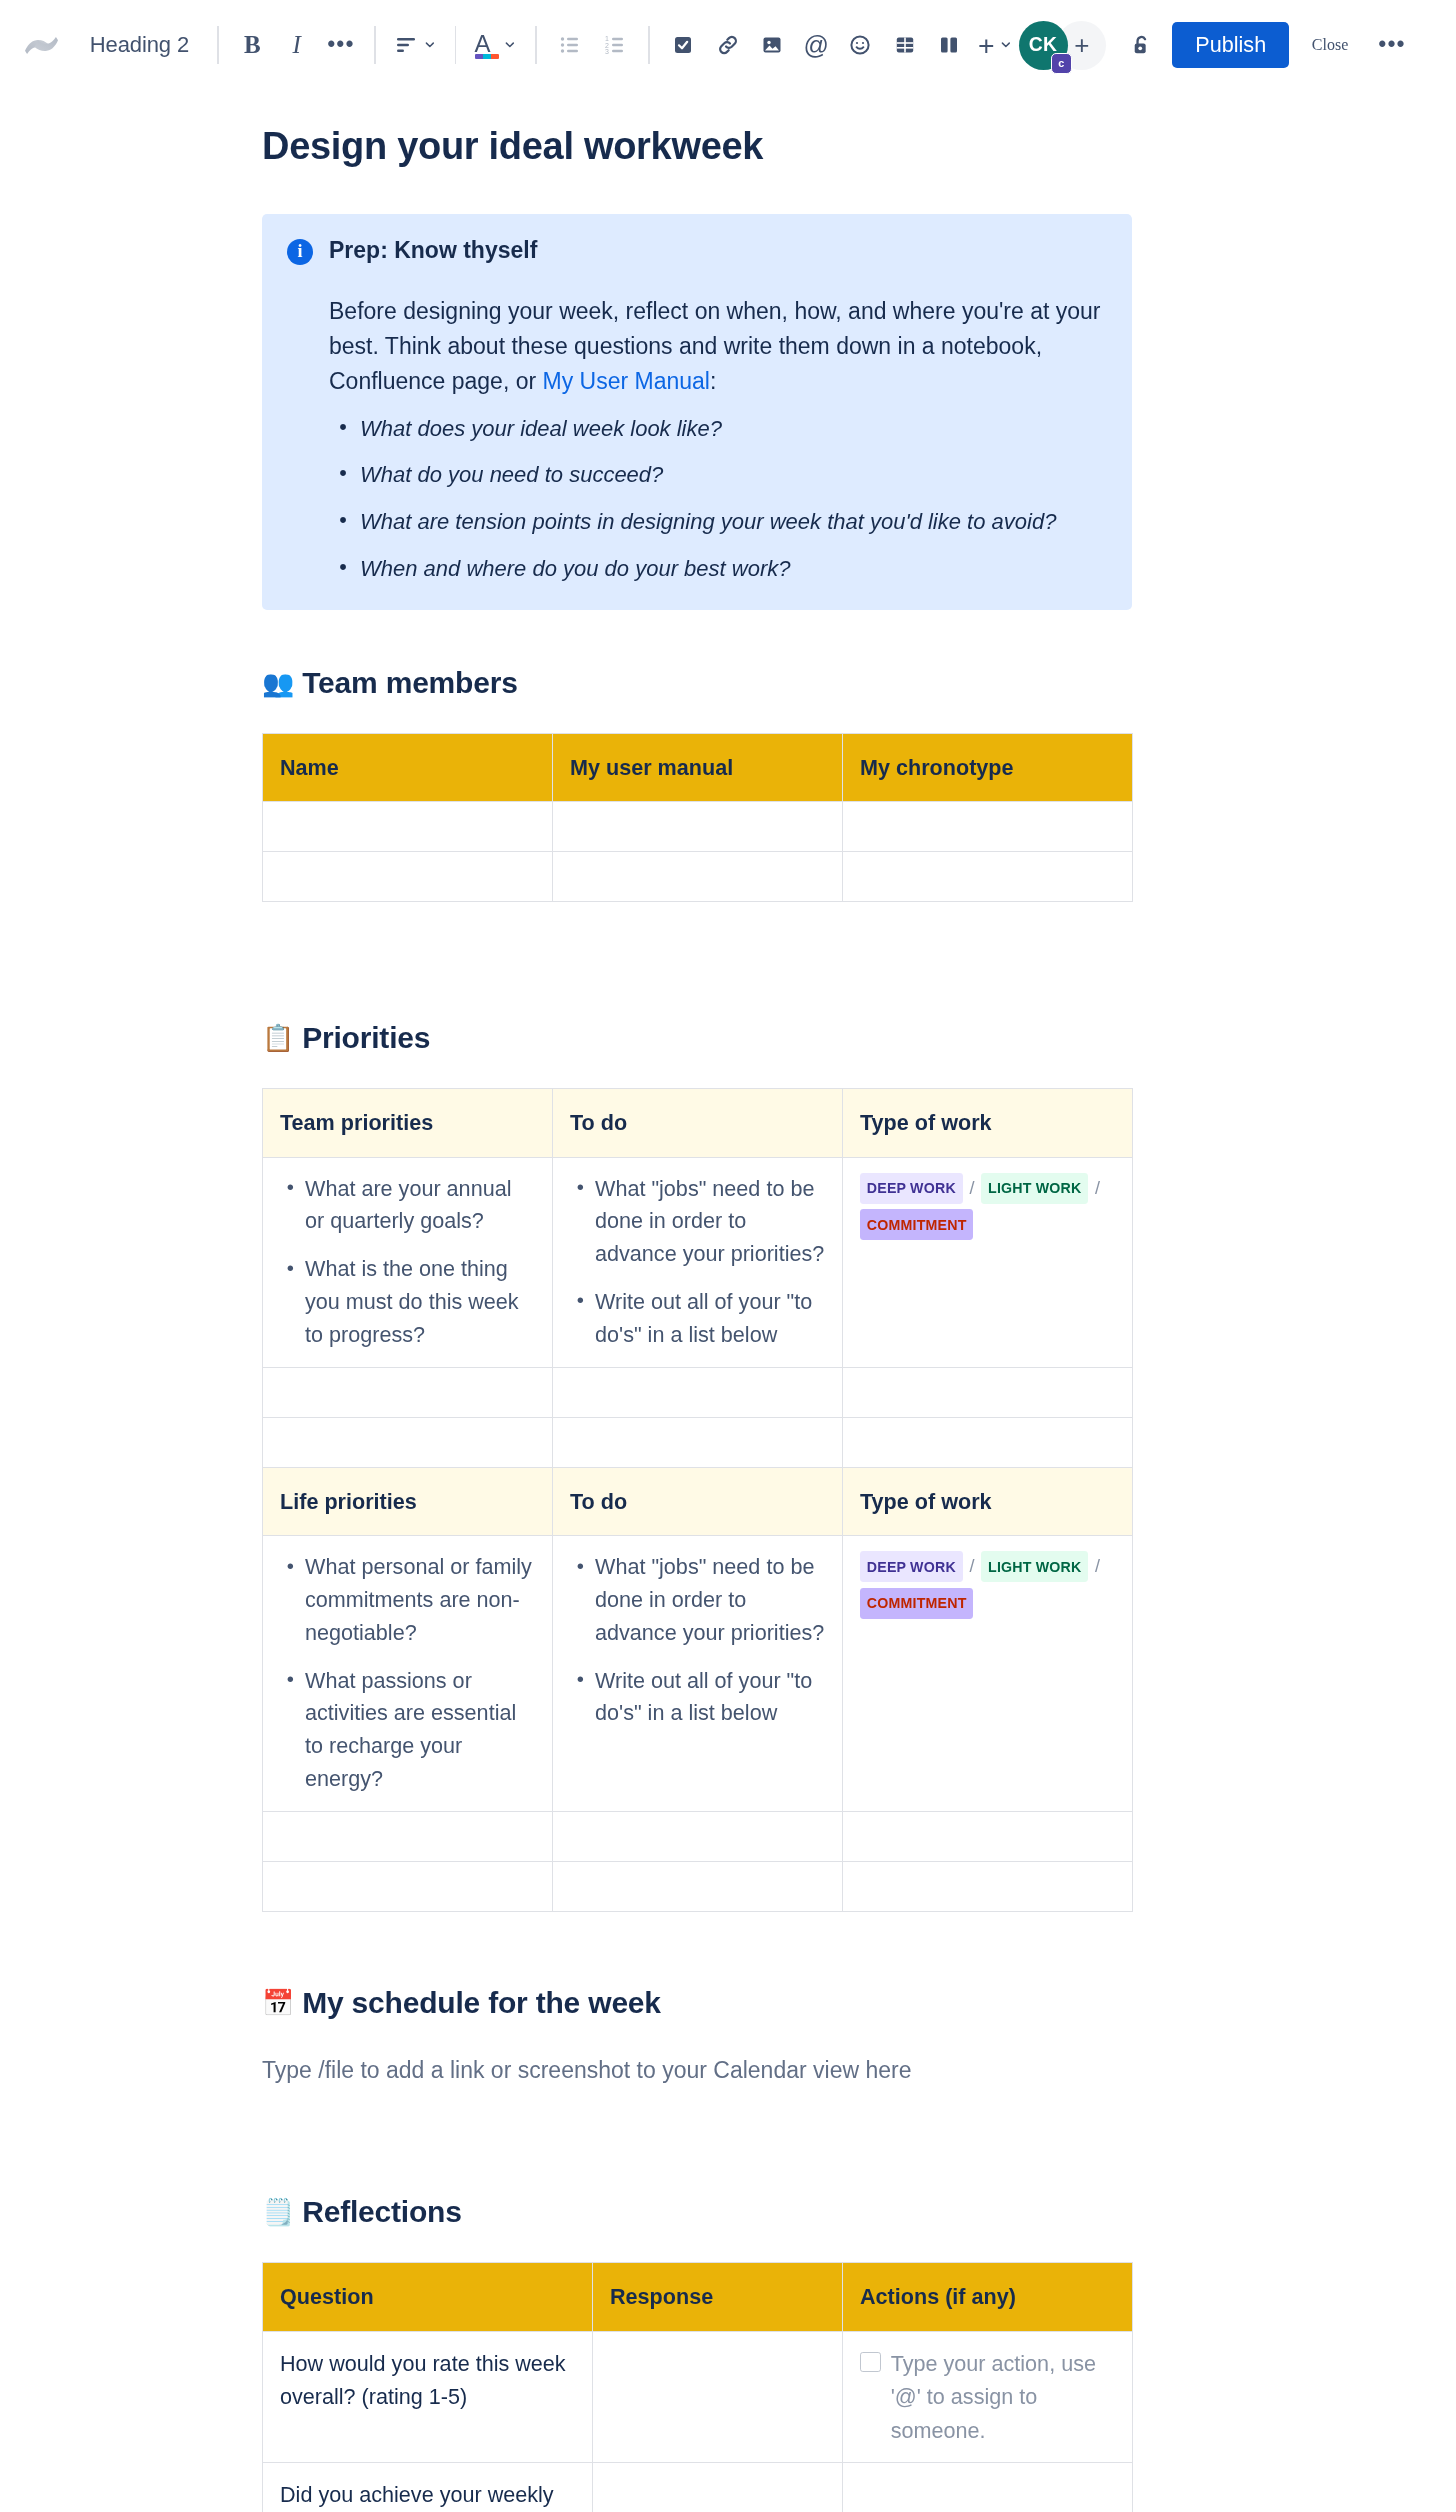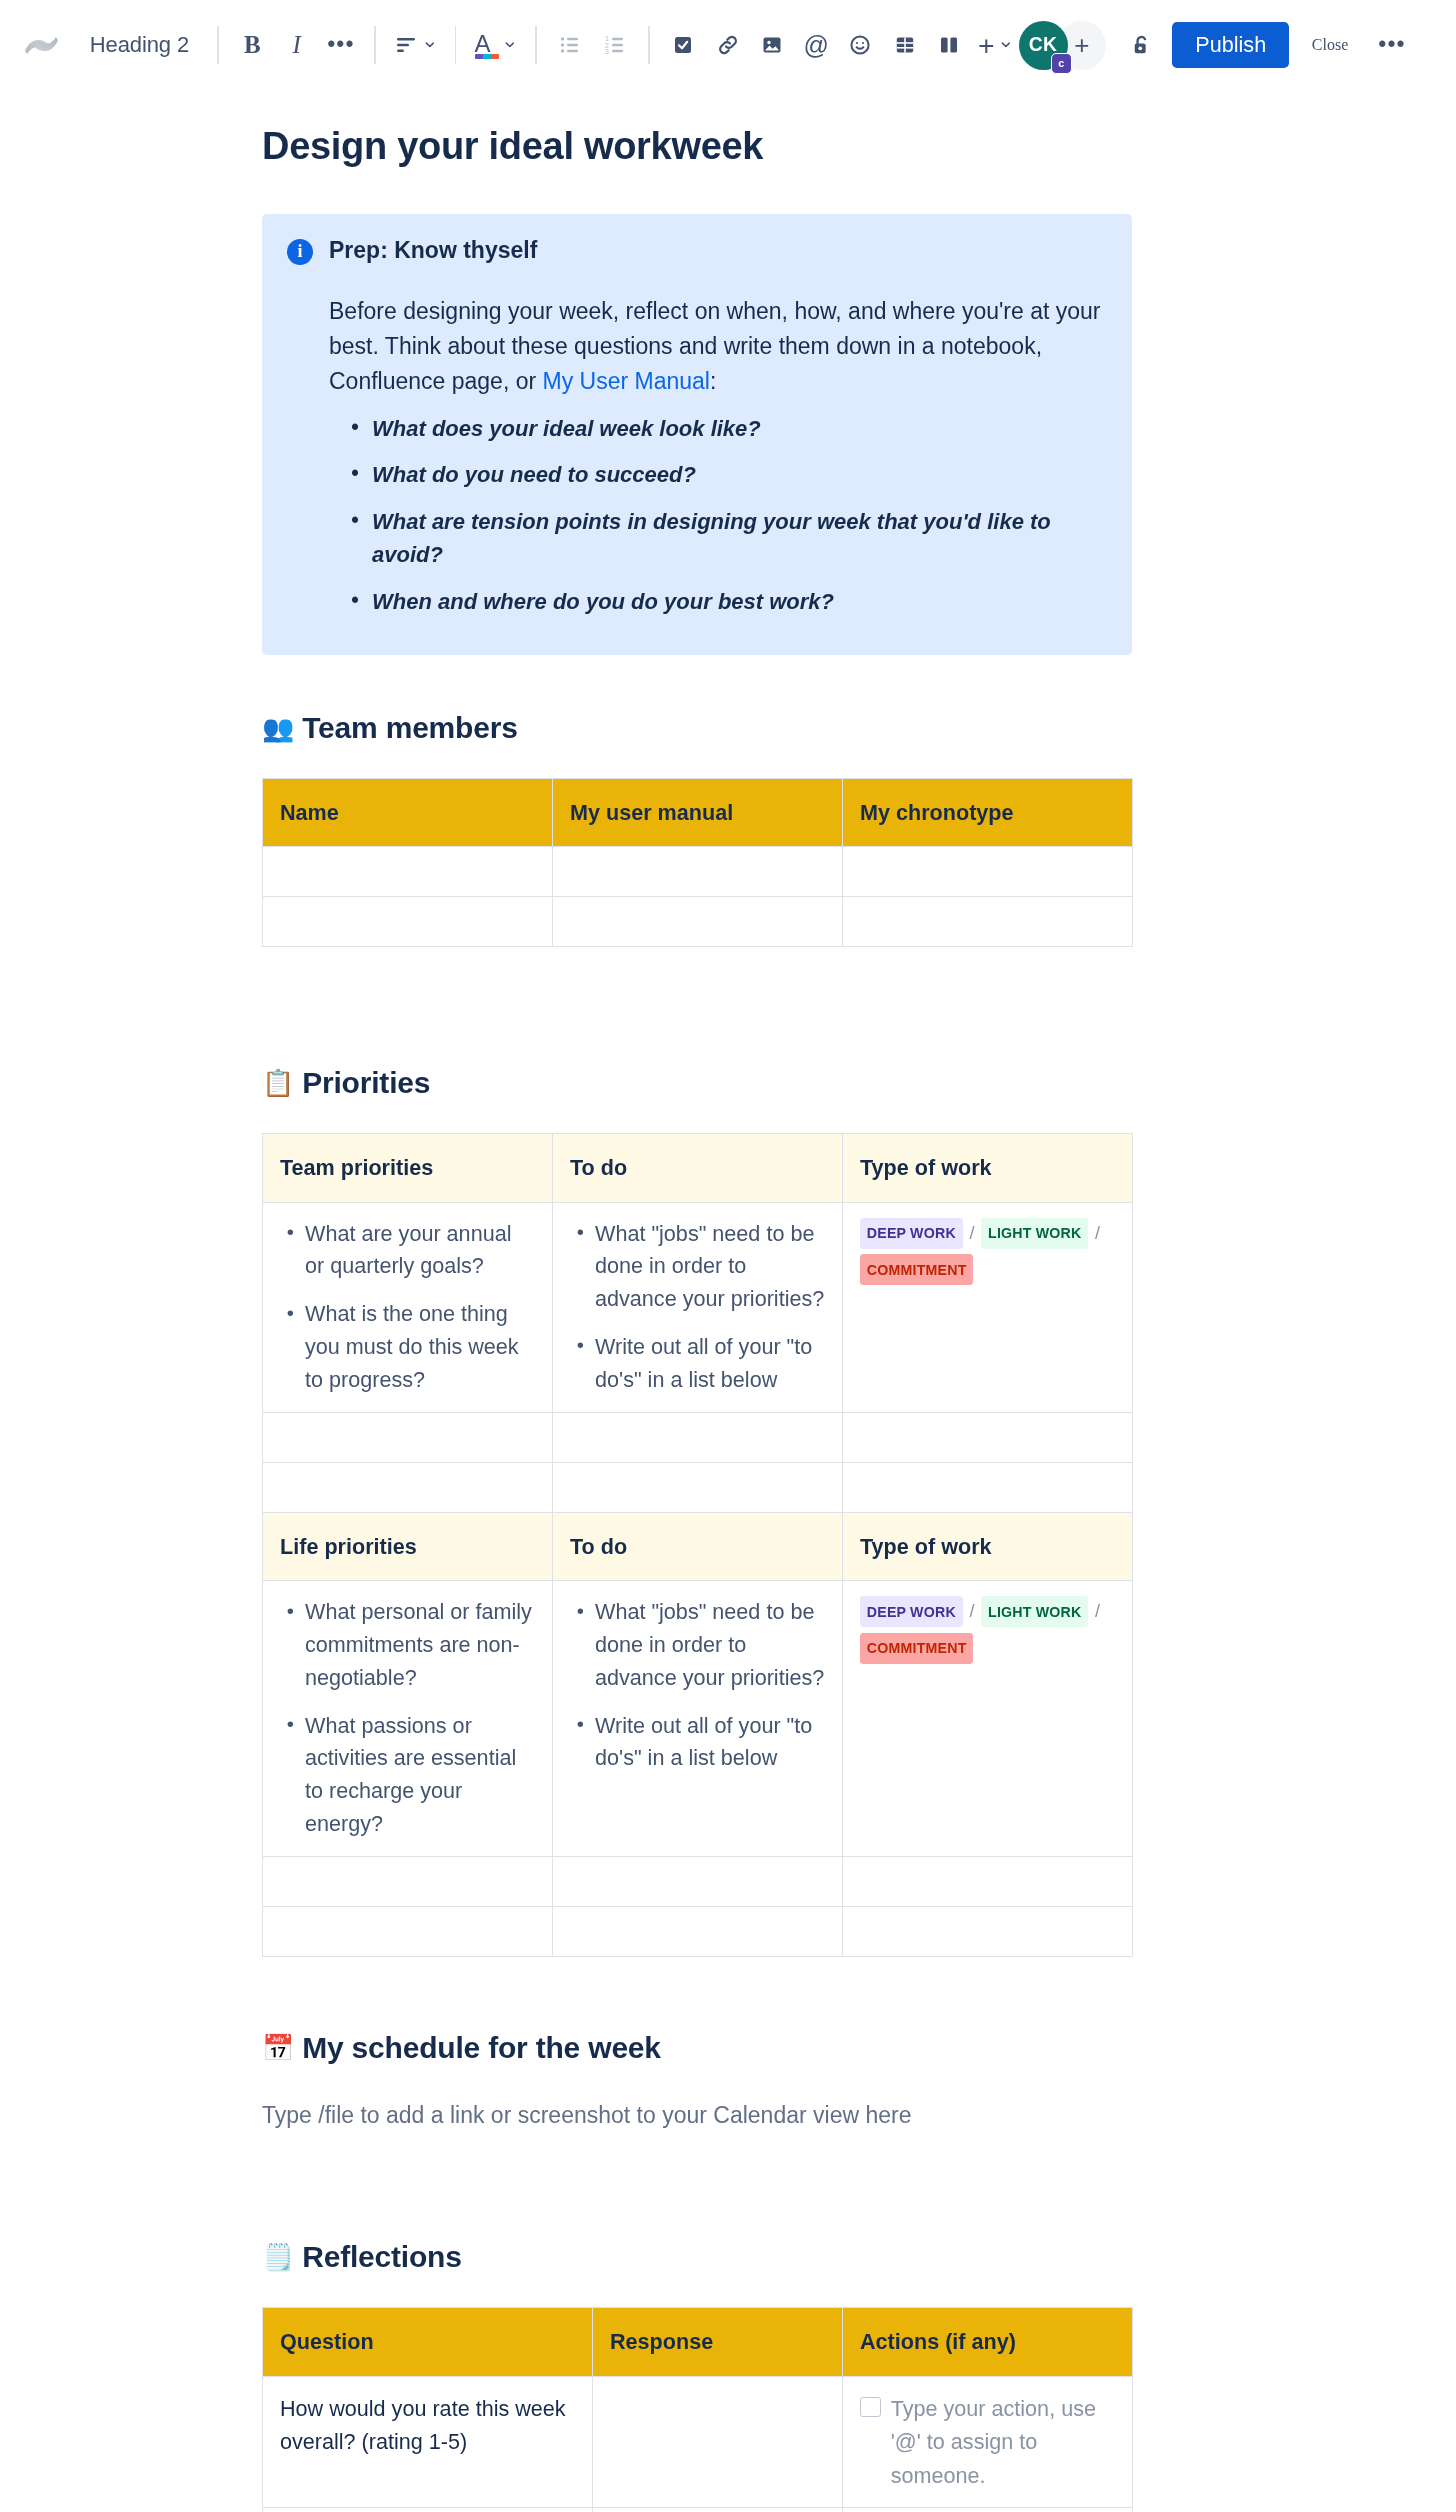--- a/index.html
+++ b/index.html
@@ -129,21 +129,21 @@
     margin-top: 2.3px;
   }
   .info-body { flex: 1; }
   .info-title {
     font-size: 23px; font-weight: bold; color: #172B4D; margin-bottom: 30px;
   }
   .info-para {
     font-size: 23px; line-height: 1.53; color: #172B4D; margin-bottom: 12.5px;
   }
   .info-link { color: #0C66E4; text-decoration: none; cursor: pointer; }
-  .info-list { list-style: none; margin: 12px; padding: 0; font-weight: bold; }
+  .info-list { list-style: none; margin: 0; padding: 0; }
   .info-list li {
     font-size: 22px; line-height: 1.5; font-style: italic; color: #172B4D;
     position: relative; padding-left: 31px; margin-bottom: 13.7px;
   }
   .info-list li:last-child { margin-bottom: 0; }
   .info-list li::before {
     content: "•"; position: absolute; left: 10.2px; top: -1.1px;
     font-size: 21.6px; font-style: normal;
   }
 
@@ -195,21 +195,21 @@
   .badges { display: flex; flex-wrap: wrap; align-items: center; gap: 5.7px; line-height: 1.7; }
   .badge {
     display: inline-block;
     font-size: 14.2px; font-weight: bold;
     letter-spacing: 0.2px;
     padding: 3.4px 6.8px; border-radius: 3.4px;
     white-space: nowrap;
   }
   .badge-purple { background: #EAE6FF; color: #403294; }
   .badge-green  { background: #E3FCEF; color: #006644; }
-  .badge-red    { background: #fca5a5; color: #BF2600; }
+  .badge-red    { background: #c4b5fd; color: #BF2600; }
   .badge-sep { color: #8993A4; font-size: 18px; padding: 0 1.1px; }
 
   .placeholder-line {
     font-size: 23px; color: #626F86; line-height: 1.5;
   }
 
   .action-cell { display: flex; gap: 10.2px; align-items: flex-start; }
   .action-checkbox {
     width: 20.5px; height: 20.5px; border: 1.7px solid #C1C7D0; border-radius: 2.8px;
     flex: none; margin-top: 5.1px; background: #fff; cursor: pointer;

